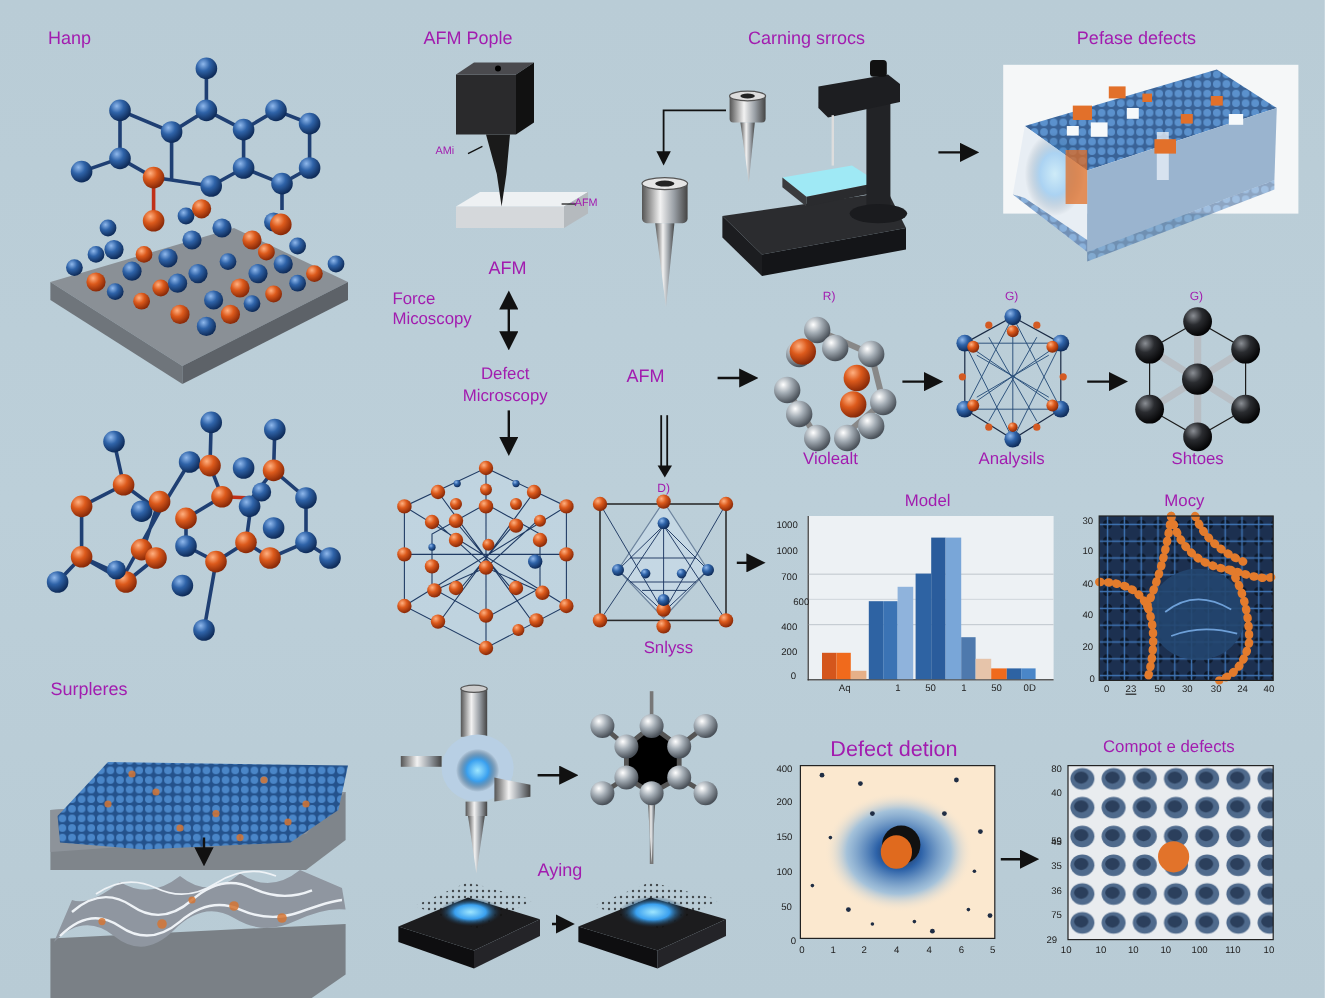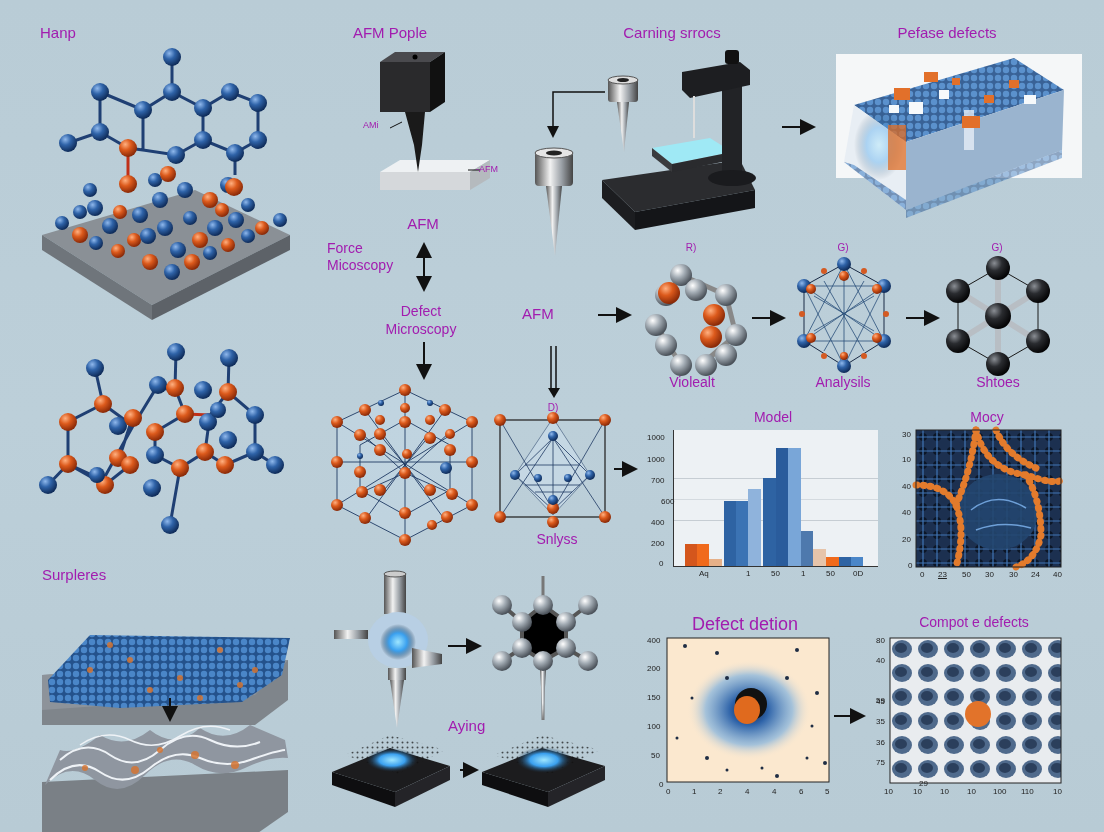--- a/index.html
+++ b/index.html
@@ -633,20 +633,20 @@
   <ellipse cx="88" cy="76" rx="13" ry="13" fill="#e2732a"></ellipse>
   <rect width="171" height="145" fill="none" stroke="#222" stroke-width="1"></rect>
 </svg>
 <div class="tick" style="left:876px;top:636px;">80</div>
 <div class="tick" style="left:876px;top:656px;">40</div>
 <div class="tick" style="left:876px;top:676px;margin-top:20px;">59</div>
 <div class="tick" style="left:876px;top:697px;">45</div>
 <div class="tick" style="left:876px;top:717px;">35</div>
 <div class="tick" style="left:876px;top:738px;">36</div>
 <div class="tick" style="left:876px;top:758px;">75</div>
-<div class="tick" style="left:919px;top:779px;">29</div>
+<div class="tick" style="left:872px;top:779px;">29</div>
 <div class="tick" style="left:884px;top:787px;">10</div>
 <div class="tick" style="left:913px;top:787px;">10</div>
 <div class="tick" style="left:940px;top:787px;">10</div>
 <div class="tick" style="left:967px;top:787px;">10</div>
 <div class="tick" style="left:993px;top:787px;">100</div>
 <div class="tick" style="left:1021px;top:787px;">110</div>
 <div class="tick" style="left:1053px;top:787px;">10</div>
 
 </body></html>

